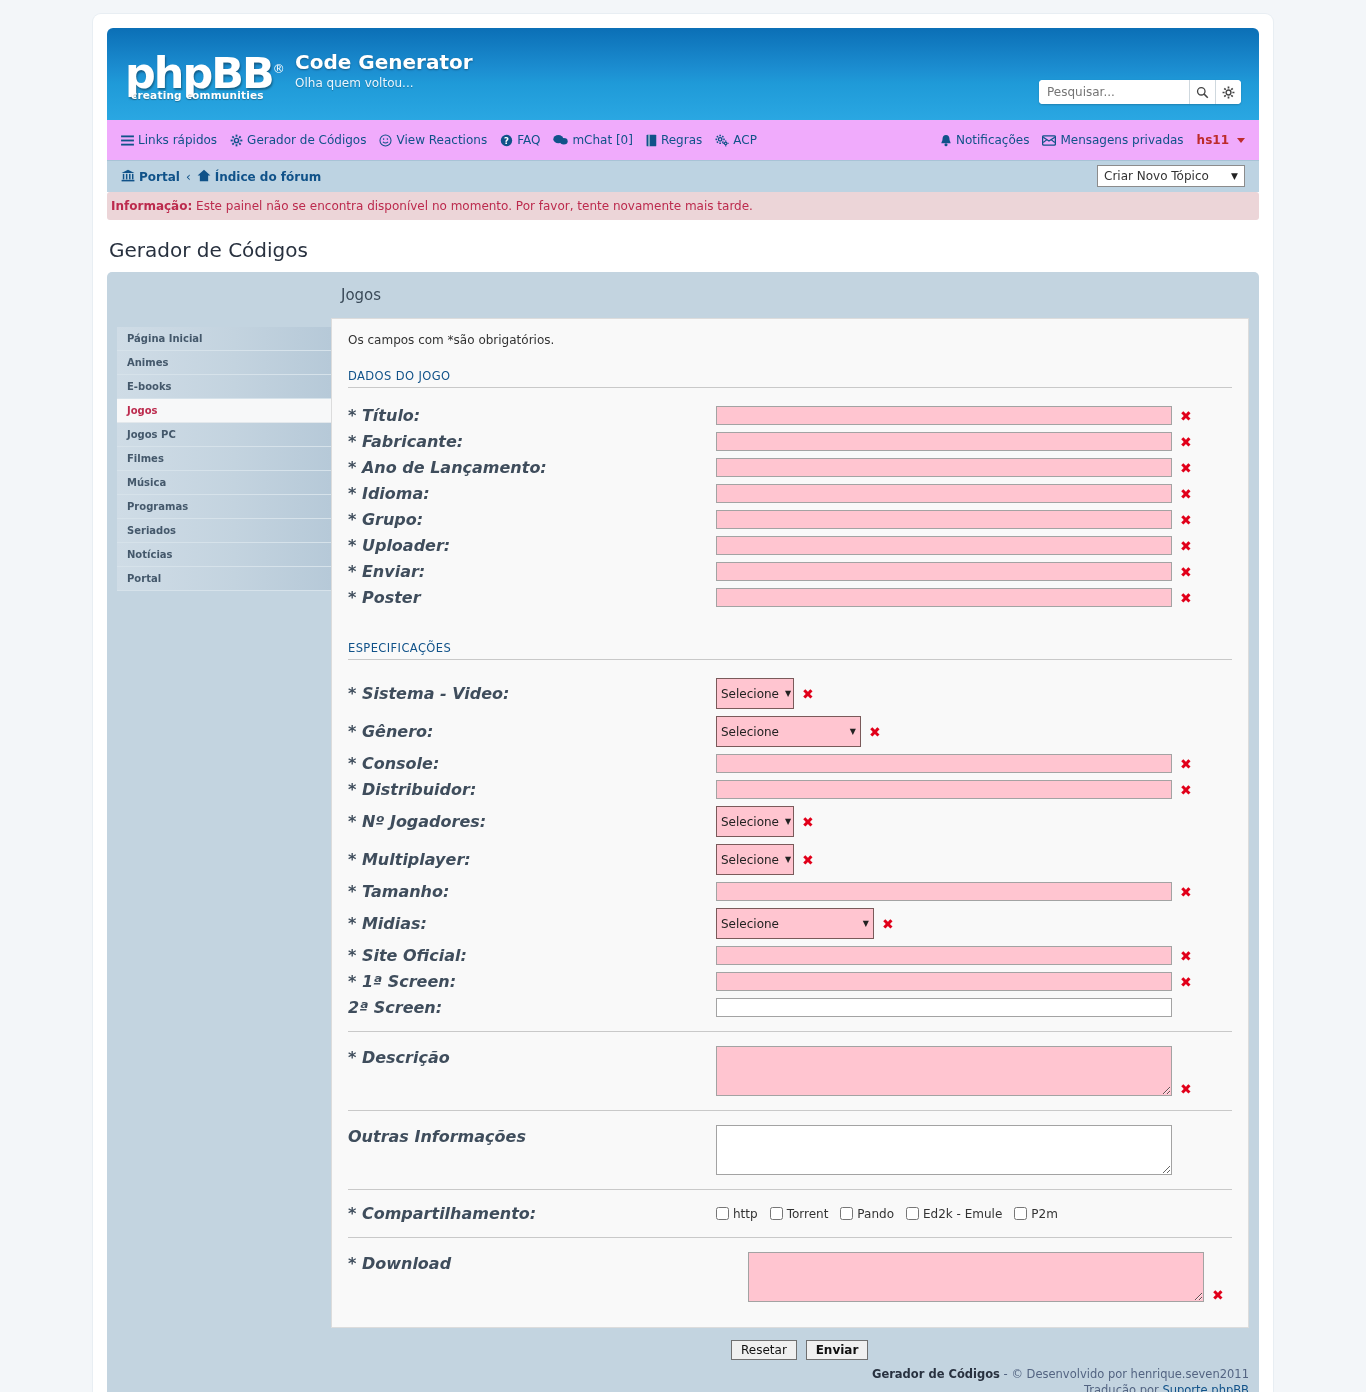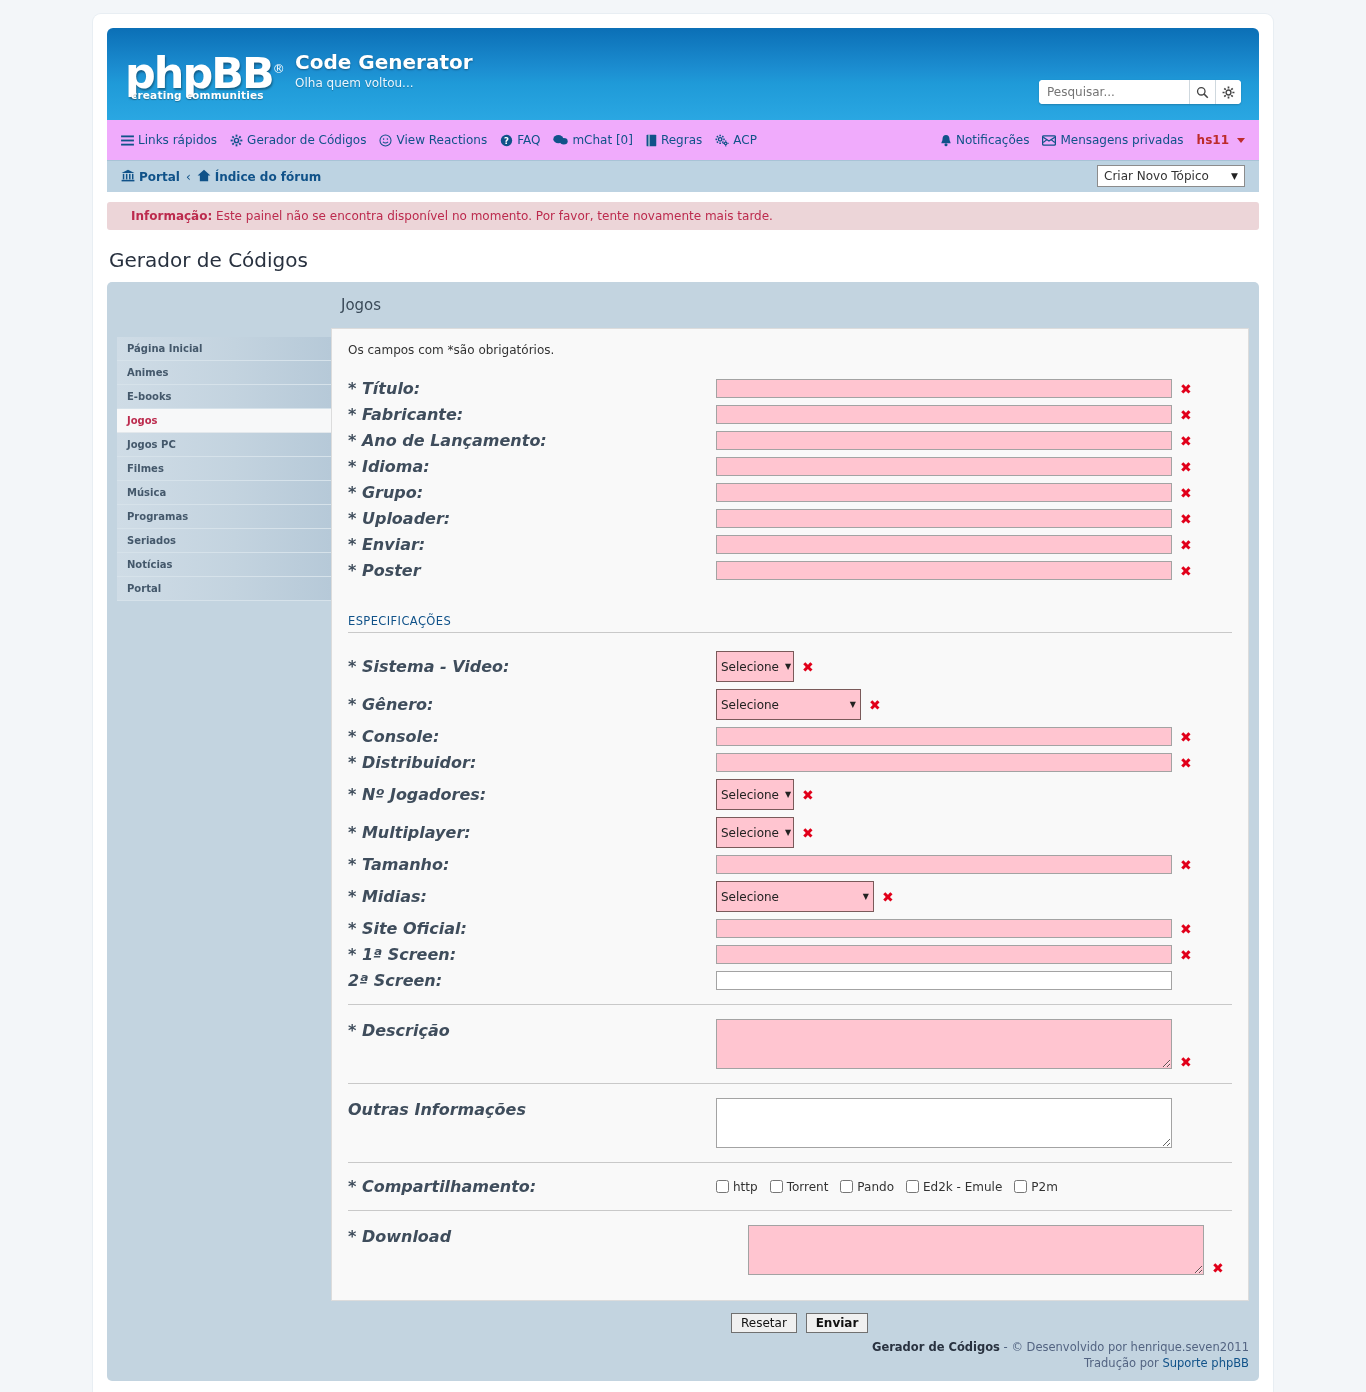--- a/index.html
+++ b/index.html
@@ -139,25 +139,25 @@
     padding: 0 6px;
     cursor: pointer;
   }
   .topic-select .tsarrow {
     margin-left: auto;
     font-size: 9px; color: #222;
   }
 
   
   .info-bar {
-    margin: 10px 0 0 0;
+    margin: 0 0 0 0;
     background: #ecd5d8;
     color: #bc2a4d;
     border-radius: 3px;
-    padding: 7px 24px;
+    padding: 7px 4px;
     font-size: 12px;
   }
   .info-bar b { color: #bc2a4d; }
 
   
   .page-title {
     font-size: 20px;
     color: #28313f;
     font-weight: normal;
     margin: 18px 0 10px 2px;
@@ -546,20 +546,21 @@
       <div class="side-item">Notícias</div>
       <div class="side-item">Portal</div>
     </div>
 
     <div class="content-col">
       <div class="content-head">Jogos</div>
 
       <div class="content-body">
         <div class="req-note">Os campos com *são obrigatórios.</div>
 
+        <div class="sec-head">DADOS DO JOGO</div>
 
         <div class="frow">
           <div class="flabel">* Título:</div>
           <div class="fcontrol">
               <input class="txt w-wide" type="text" style="">
               <span class="xmark">✖</span>
             </div>
         </div>
         <div class="frow">
           <div class="flabel">* Fabricante:</div>

